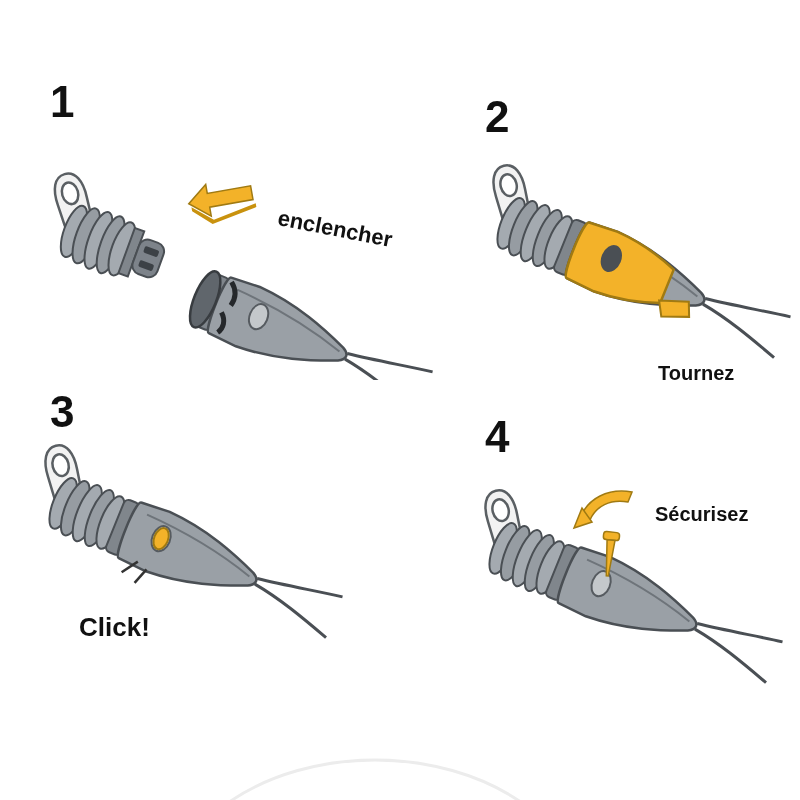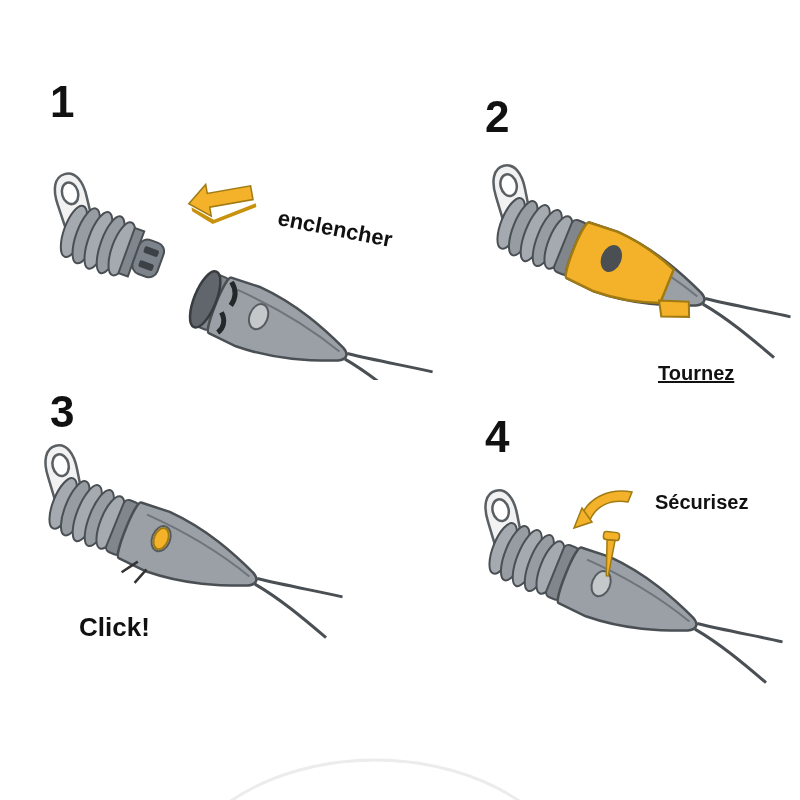--- a/index.html
+++ b/index.html
@@ -98,21 +98,21 @@
       <use href="#connector-g"></use>
 
       <g>
         <path d="M120,32 L150,30 C176,31 198,37 216,44 L216,80 C198,87 176,93 150,94 L120,92 C114,92 114,32 120,32 Z" fill="#F3B229" stroke="#A07A12" stroke-width="2.5"></path>
         <ellipse cx="154" cy="57" rx="10" ry="14" fill="#4a4f54"></ellipse>
         <path d="M214,78 L242,68 L248,82 L222,92 Z" fill="#F3B229" stroke="#A07A12" stroke-width="2"></path>
       </g>
     </g>
   </svg>
 
-  <div class="label label-tournez" style="left:658px;top:362px;text-decoration:underline;">Tournez</div>
+  <div class="label label-tournez" style="left:658px;top:362px;">Tournez</div>
 
   <div class="step-number" style="left:50px;top:390px;">3</div>
 
   <svg class="fig" style="left:20px;top:430px;" width="340" height="230" viewBox="0 0 340 230">
     <g transform="translate(4,10) rotate(22 40 40)">
       <use href="#connector-g"></use>
       <ellipse cx="152" cy="58" rx="7" ry="11" fill="#F3B229" stroke="#A07A12" stroke-width="2"></ellipse>
       <g stroke="#333" stroke-width="2.5">
         <line x1="128" y1="104" x2="139" y2="88"></line>
         <line x1="144" y1="109" x2="150" y2="92"></line>
@@ -134,15 +134,15 @@
     <g>
       <path d="M10,38 C18,18 38,8 62,12 L58,22 C40,19 26,26 20,40 Z" fill="#F3B229" stroke="#A07A12" stroke-width="1.5"></path>
       <polygon points="4,48 22,42 12,28" fill="#F3B229" stroke="#A07A12" stroke-width="1.5"></polygon>
     </g>
     <g transform="rotate(6 40 70)">
       <rect x="32" y="52" width="16" height="8" rx="3" fill="#F3B229" stroke="#A07A12" stroke-width="1.5"></rect>
       <path d="M36,60 L44,60 L41,96 L39,96 Z" fill="#F3B229" stroke="#A07A12" stroke-width="1.5"></path>
     </g>
   </svg>
 
-  <div class="label label-securisez" style="left:655px;top:491px;">Sécurisez</div>
+  <div class="label label-securisez" style="left:655px;top:503px;">Sécurisez</div>
 
 </div>
 
 </body></html>

